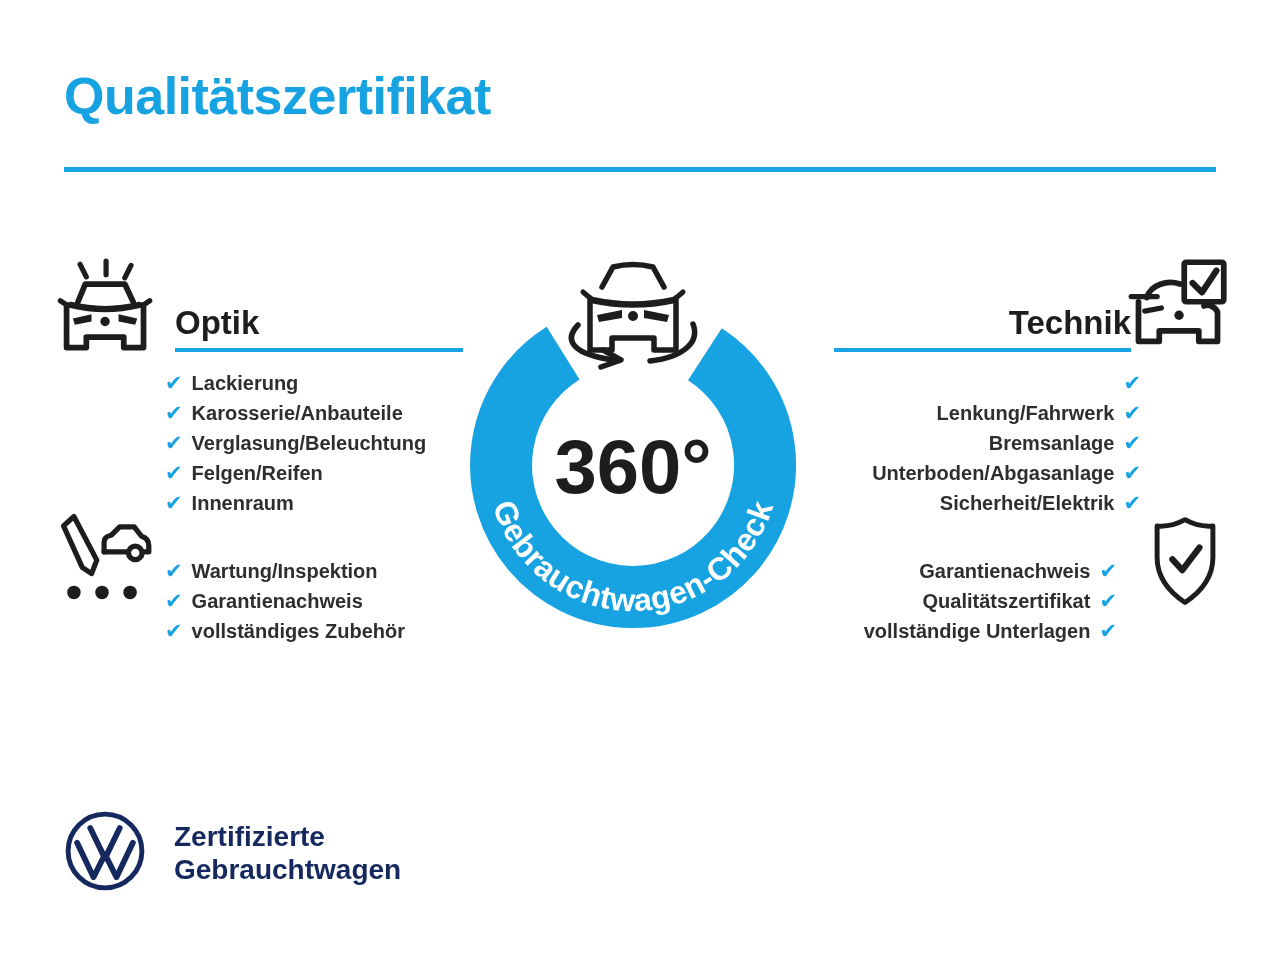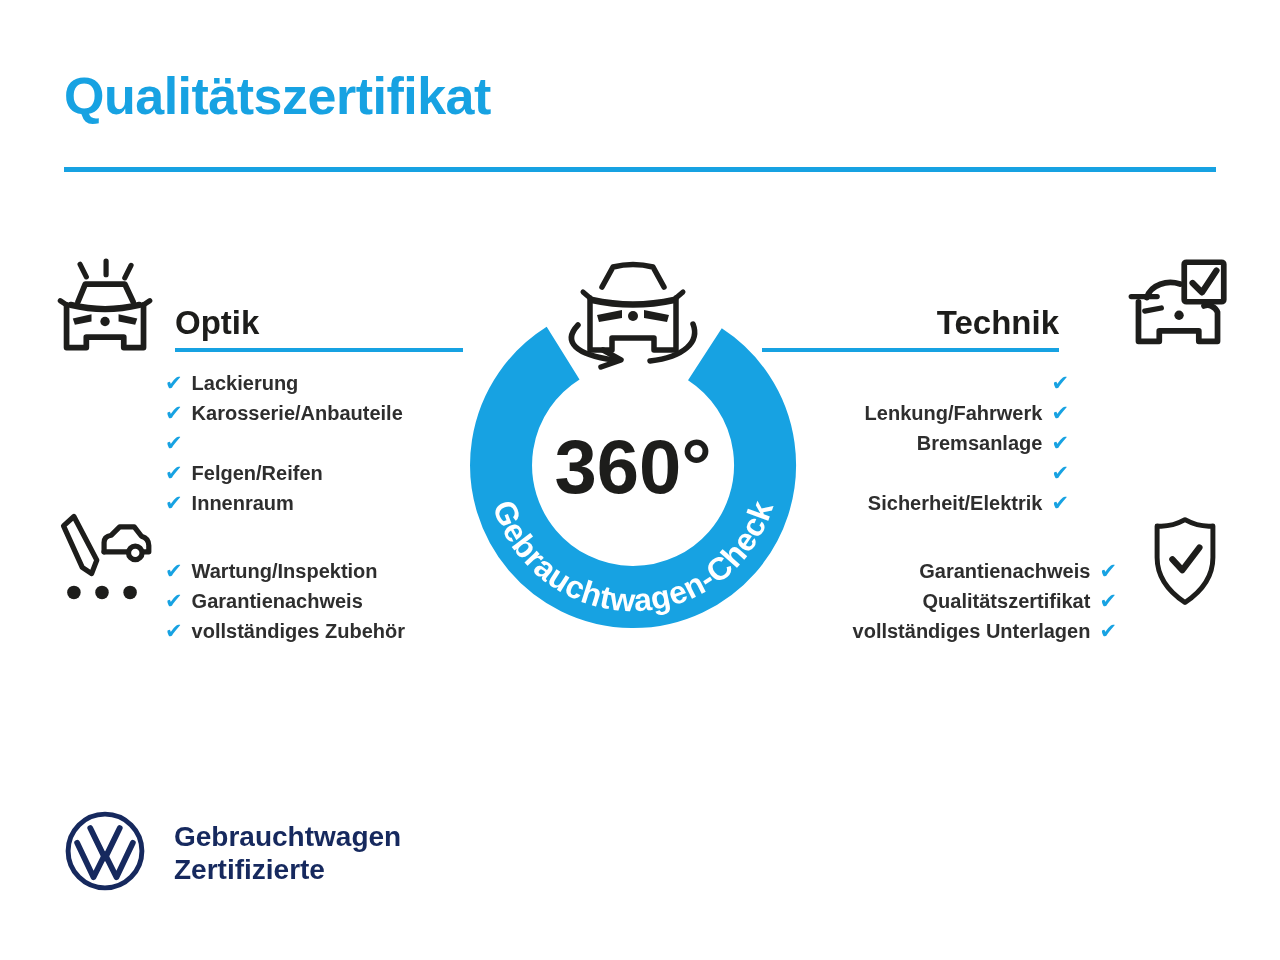--- a/index.html
+++ b/index.html
@@ -88,20 +88,21 @@
         <div class="item">
           <span class="check">✔</span>
           <span class="label">Lackierung</span>
         </div>
         <div class="item">
           <span class="check">✔</span>
           <span class="label">Karosserie/Anbauteile</span>
         </div>
         <div class="item">
           <span class="check">✔</span>
+          <span class="label">Verglasung/Beleuchtung</span>
         </div>
         <div class="item">
           <span class="check">✔</span>
           <span class="label">Felgen/Reifen</span>
         </div>
         <div class="item">
           <span class="check">✔</span>
           <span class="label">Innenraum</span>
         </div>
       </div>
@@ -110,36 +111,37 @@
   <svg class="corner-icon" style="left:1126px;top:256px" width="104" height="104" viewBox="0 0 100 100">
     <path class="ink-stroke" stroke-width="5" d="M5,39 L30,39"></path>
     <path class="ink-stroke" stroke-width="5.5" d="M20,40 C24,27 40,23 52,27"></path>
     <path class="ink-stroke" stroke-width="5.5" d="M12,44 L12,82 L32,82 L32,72 L70,72 L70,82 L88,82 L88,54 C86,49 80,46 75,48"></path>
     <path class="ink-stroke" stroke-width="5" d="M18,53 L34,50"></path>
     <circle class="ink-fill" cx="51" cy="57" r="4.5"></circle>
     <rect x="56" y="6" width="38" height="38" rx="2" fill="#ffffff" stroke="var(--ink,#1d1d1b)" stroke-width="5.5"></rect>
     <path class="ink-stroke" stroke-width="6" d="M64,26 L73,35 L87,14"></path>
   </svg>
 
-  <section class="panel right" style="left:752px;top:292px;width:317px">
+  <section class="panel right" style="left:824px;top:292px;width:317px">
     <h2>Technik</h2>
     <div class="items">
         <div class="item">
           <span class="check">✔</span>
         </div>
         <div class="item">
           <span class="check">✔</span>
           <span class="label">Lenkung/Fahrwerk</span>
         </div>
         <div class="item">
           <span class="check">✔</span>
           <span class="label">Bremsanlage</span>
         </div>
         <div class="item">
           <span class="check">✔</span>
+          <span class="label">Unterboden/Abgasanlage</span>
         </div>
         <div class="item">
           <span class="check">✔</span>
           <span class="label">Sicherheit/Elektrik</span>
         </div>
       </div>
   </section>
 
   <svg class="corner-icon" style="left:50px;top:504px" width="104" height="104" viewBox="0 0 100 100">
     <path class="ink-stroke" stroke-width="5" d="M13,21 L23,12 L45,54 L40,67 L31,61 Z"></path>
@@ -178,21 +180,21 @@
         <div class="item">
           <span class="check">✔</span>
           <span class="label">Garantienachweis</span>
         </div>
         <div class="item">
           <span class="check">✔</span>
           <span class="label">Qualitätszertifikat</span>
         </div>
         <div class="item">
           <span class="check">✔</span>
-          <span class="label">vollständiges Unterlagen</span>
+          <span class="label">vollständige Unterlagen</span>
         </div>
       </div>
   </section>
 
   <svg class="center-badge" width="380" height="400" viewBox="0 0 380 400">
 
     <path class="ring-stroke" stroke-width="62" d="M 113.1 108.1 A 132 132 0 1 0 254.9 109.3"></path>
 
     <defs>
       <path id="ringLabelPath" d="M 40.2 250.4 A 146 146 0 0 0 325.8 250.4"></path>
@@ -216,17 +218,17 @@
       <path class="ink-stroke" stroke-width="5.5" d="M200,116 C234,112 250,97 243,79"></path>
     </g>
   </svg>
 
   <svg class="footer-logo" width="82" height="82" viewBox="0 0 100 100">
     <circle class="navy-stroke" cx="50" cy="50" r="45" stroke-width="6"></circle>
     <path class="navy-stroke" stroke-width="7" stroke-linecap="round" stroke-linejoin="round" d="M32,22 L50,59 L68,22"></path>
     <path class="navy-stroke" stroke-width="7" stroke-linecap="round" stroke-linejoin="round" d="M16,40 L36,82 L50,54 L64,82 L84,40"></path>
   </svg>
   <div class="brand-text">
+    <span>Zertifizierte</span>
     <span>Gebrauchtwagen</span>
-    <span>Zertifizierte</span>
   </div>
 
 </div>
 
 </body></html>

